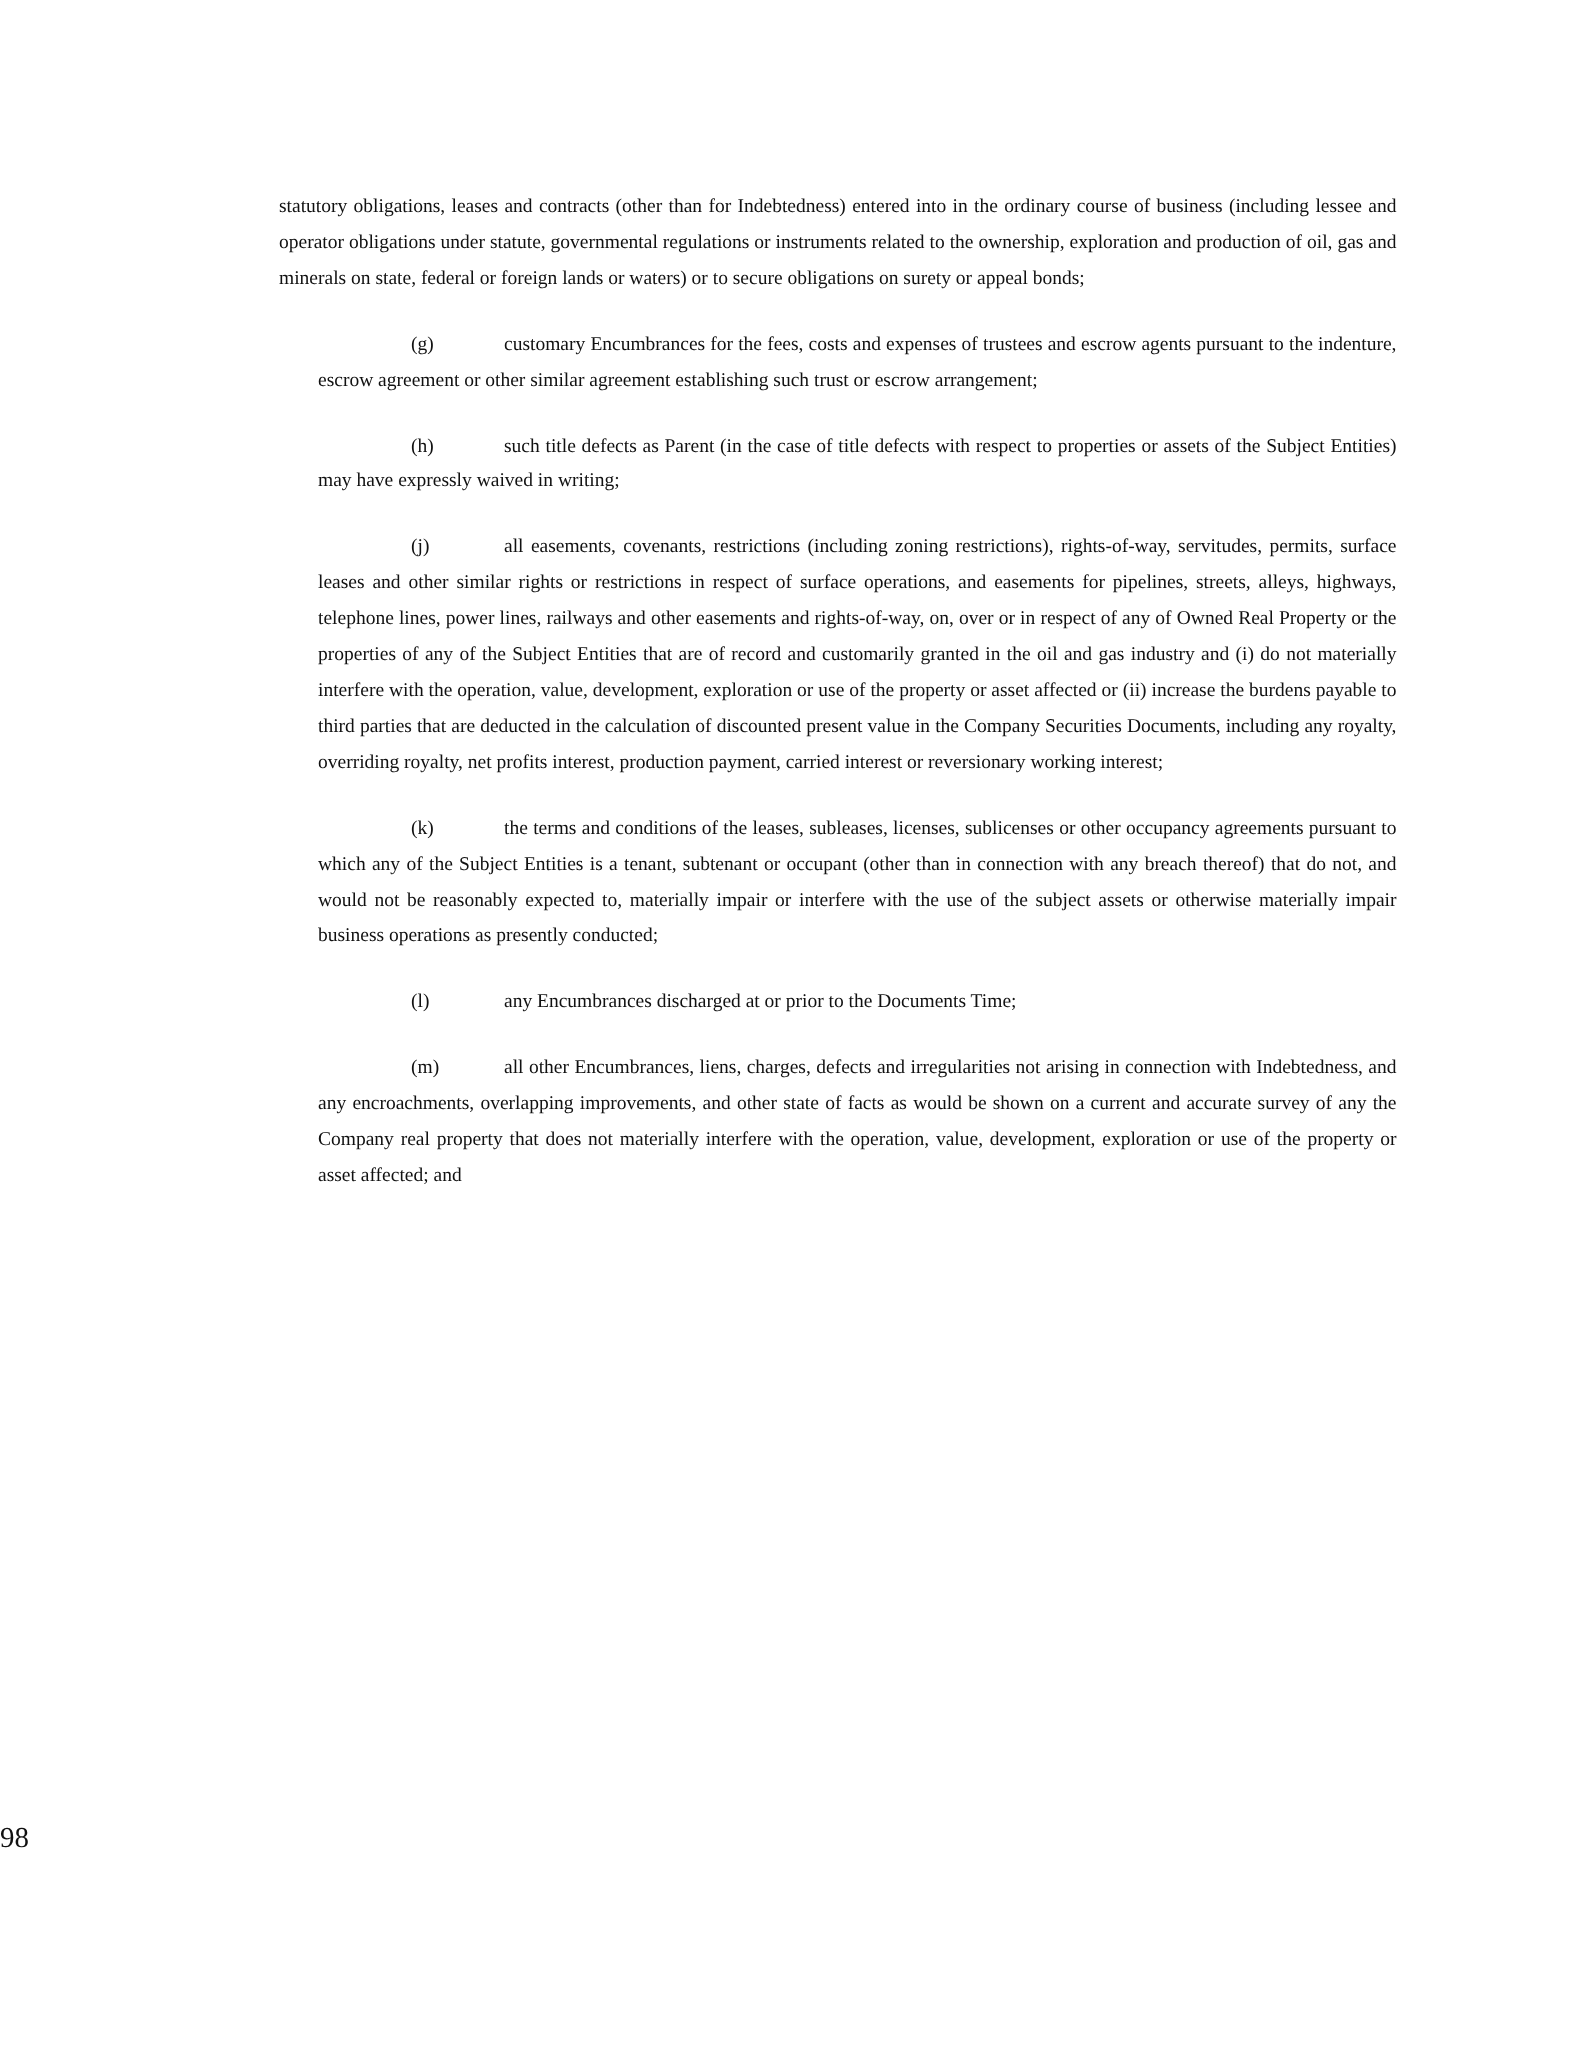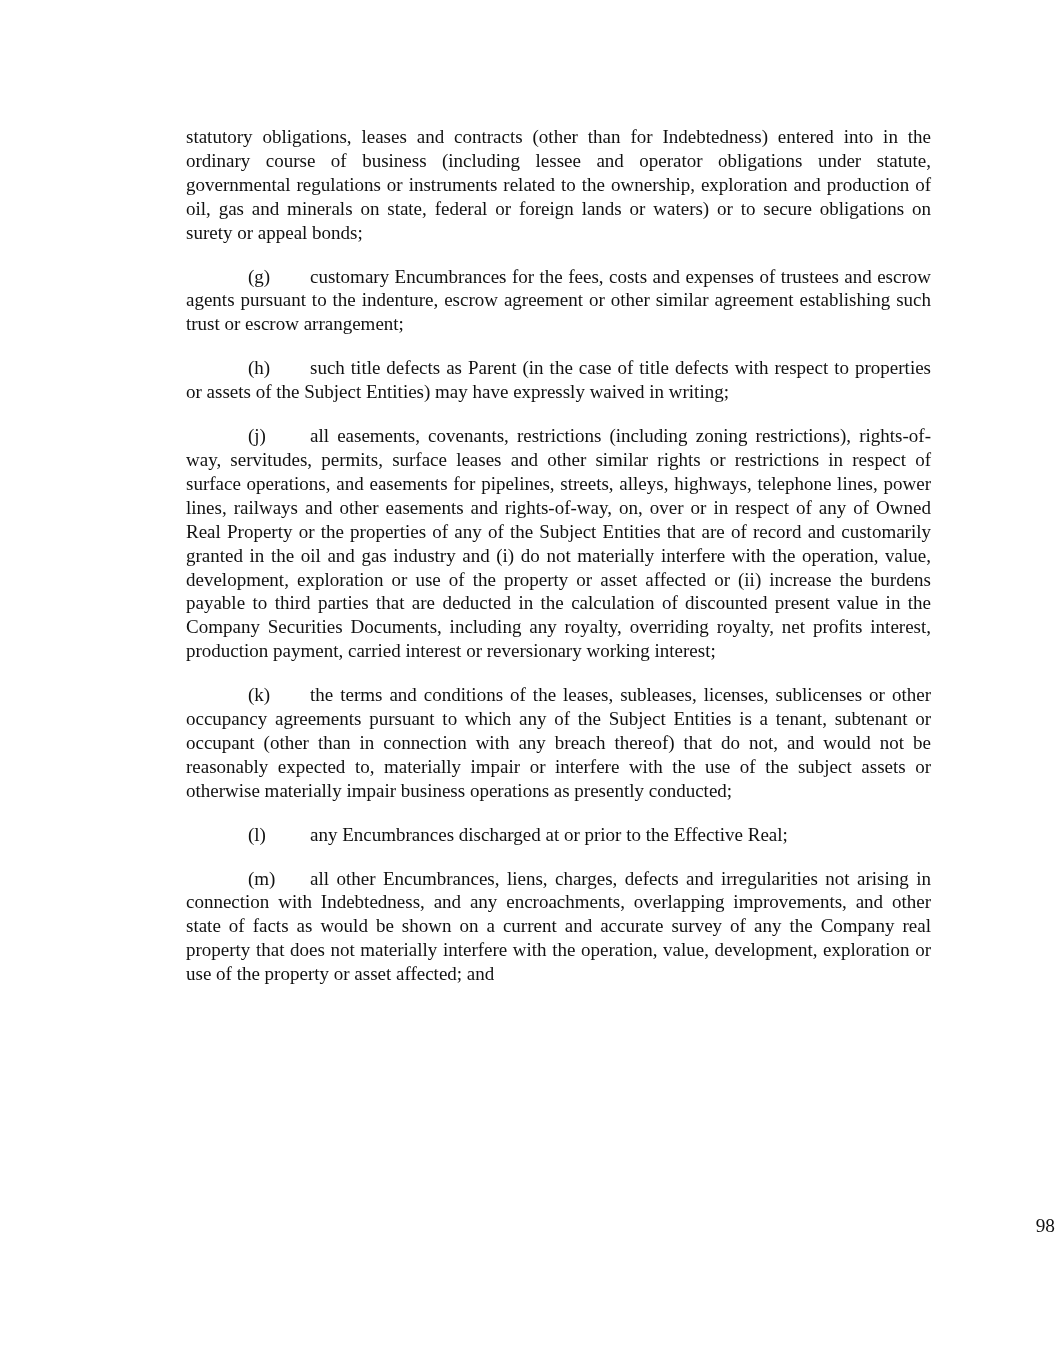--- a/index.html
+++ b/index.html
@@ -12,62 +12,63 @@
       height: 1365px;
       position: relative;
       overflow: hidden;
     }
     .page {
       position: absolute;
       left: 186px;
       top: 125px;
       width: 745px;
       font-family: "Liberation Serif", "DejaVu Serif", serif;
-      font-size: 19px;
+      font-size: 13px;
       line-height: 23.9px;
       color: #111111;
     }
     .para {
       margin: 0 0 20px 0;
       text-align: justify;
       text-align-last: left;
     }
     .para.indent {
       text-indent: 62px;
+      margin-left: 26px;
     }
     .label {
       display: inline-block;
       width: 62px;
       text-indent: 0;
     }
     .page-number {
       position: absolute;
       left: 0;
       width: 1055px;
       top: 1215px;
-      text-align: right;
+      text-align: left;
       font-family: "Liberation Serif", "DejaVu Serif", serif;
       font-size: 19.3px;
       color: #111111;
     }
   </style>
 </head>
 <body>
 
 <div class="page">
   <p class="para">statutory obligations, leases and contracts (other than for Indebtedness) entered into in the ordinary course of business (including lessee and operator obligations under statute, governmental regulations or instruments related to the ownership, exploration and production of oil, gas and minerals on state, federal or foreign lands or waters) or to secure obligations on surety or appeal bonds;</p>
 
   <p class="para indent"><span class="label">(g)</span><span>customary Encumbrances for the fees, costs and expenses of trustees and escrow agents pursuant to the indenture, escrow agreement or other similar agreement establishing such trust or escrow arrangement;</span></p>
 
   <p class="para indent"><span class="label">(h)</span><span>such title defects as Parent (in the case of title defects with respect to properties or assets of the Subject Entities) may have expressly waived in writing;</span></p>
 
 
   <p class="para indent"><span class="label">(j)</span><span>all easements, covenants, restrictions (including zoning restrictions), rights-of-way, servitudes, permits, surface leases and other similar rights or restrictions in respect of surface operations, and easements for pipelines, streets, alleys, highways, telephone lines, power lines, railways and other easements and rights-of-way, on, over or in respect of any of Owned Real Property or the properties of any of the Subject Entities that are of record and customarily granted in the oil and gas industry and (i) do not materially interfere with the operation, value, development, exploration or use of the property or asset affected or (ii) increase the burdens payable to third parties that are deducted in the calculation of discounted present value in the Company Securities Documents, including any royalty, overriding royalty, net profits interest, production payment, carried interest or reversionary working interest;</span></p>
 
   <p class="para indent"><span class="label">(k)</span><span>the terms and conditions of the leases, subleases, licenses, sublicenses or other occupancy agreements pursuant to which any of the Subject Entities is a tenant, subtenant or occupant (other than in connection with any breach thereof) that do not, and would not be reasonably expected to, materially impair or interfere with the use of the subject assets or otherwise materially impair business operations as presently conducted;</span></p>
 
-  <p class="para indent"><span class="label">(l)</span><span>any Encumbrances discharged at or prior to the Effective Real;</span></p>
+  <p class="para indent"><span class="label">(l)</span><span>any Encumbrances discharged at or prior to the Documents Time;</span></p>
 
   <p class="para indent"><span class="label">(m)</span><span>all other Encumbrances, liens, charges, defects and irregularities not arising in connection with Indebtedness, and any encroachments, overlapping improvements, and other state of facts as would be shown on a current and accurate survey of any the Company real property that does not materially interfere with the operation, value, development, exploration or use of the property or asset affected; and</span></p>
 
 </div>
 
 <div class="page-number">98</div>
 
 </body></html>

